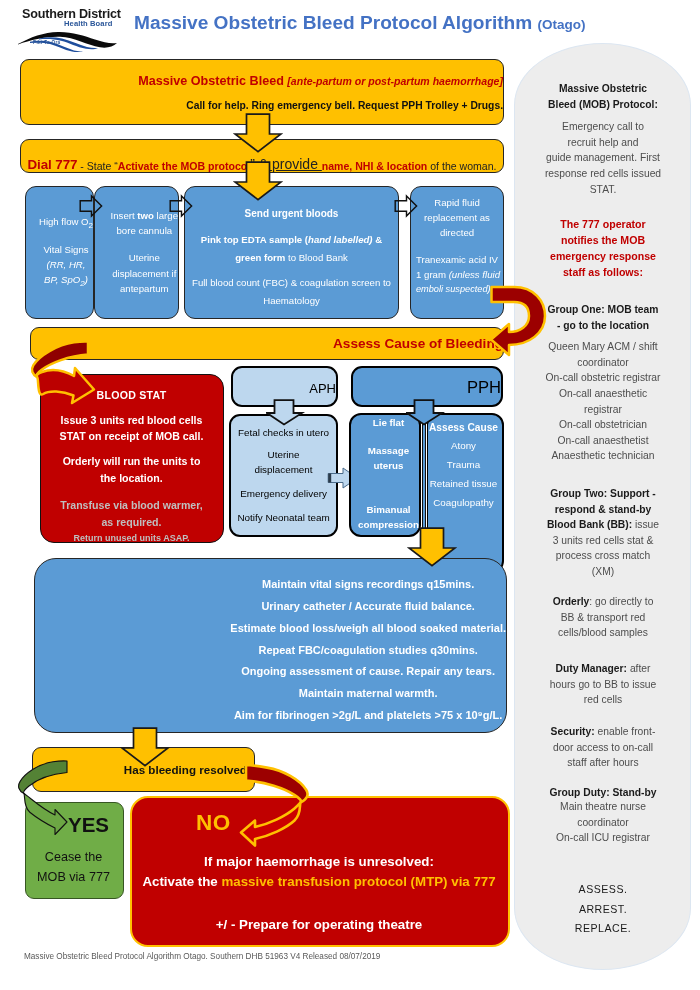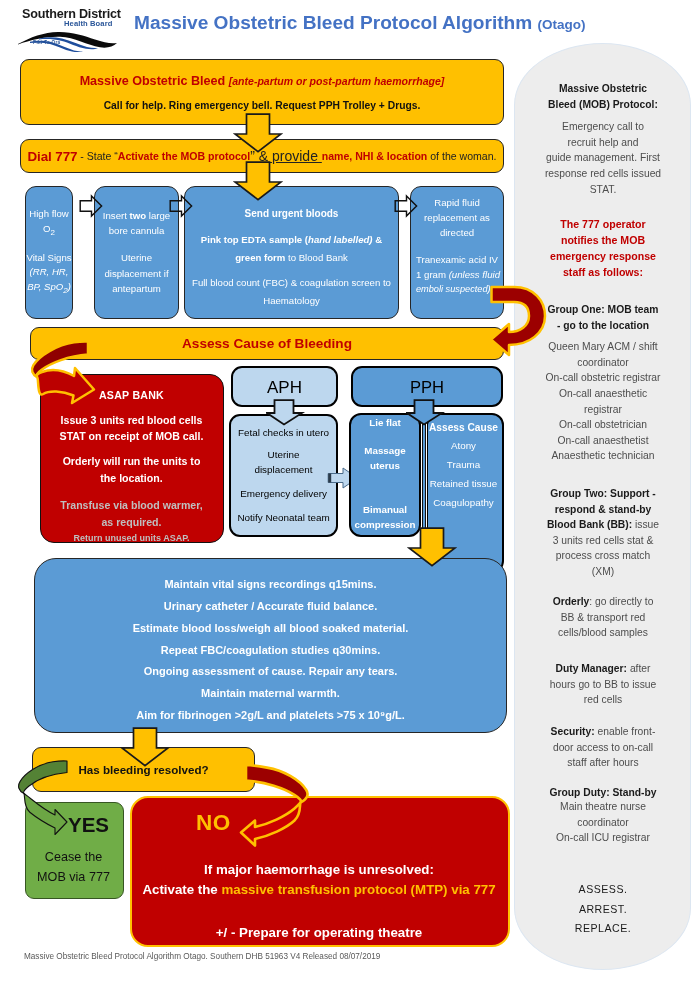--- a/index.html
+++ b/index.html
@@ -10,21 +10,21 @@
 
   
   #logo{left:16px;top:6px;width:112px;height:44px;}
   #logo .sd{position:absolute;left:6px;top:1px;z-index:5;font-size:12.6px;font-weight:bold;color:#1a1a1a;letter-spacing:-0.2px;white-space:nowrap;font-family:"Liberation Sans",sans-serif;}
   #logo .hb{position:absolute;left:48px;top:13px;z-index:5;font-size:7.6px;font-weight:bold;color:#2a5699;letter-spacing:0.1px;white-space:nowrap;}
   #logo .pto{position:absolute;left:17px;top:33.5px;font-size:4.6px;font-weight:bold;color:#2a5699;letter-spacing:0.35px;white-space:nowrap;z-index:5;}
   #title{left:134px;top:12px;font-size:19.1px;font-weight:bold;color:#4472C4;white-space:nowrap;}
   #title .otago{font-size:13.5px;}
 
   
-  .rb{box-sizing:border-box;display:flex;flex-direction:column;align-items:center;justify-content:center;text-align:center;}
+  .rb{box-sizing:border-box;display:flex;flex-direction:column;align-items:flex-end;justify-content:center;text-align:center;}
   .yellow{background:#FFC000;border:1.6px solid #262626;border-radius:9px;}
   .blue{background:#5B9BD5;border:1.4px solid #262626;border-radius:11px;color:#fff;}
   .lblue{background:#BDD7EE;border:2.2px solid #000;border-radius:11px;color:#000;}
   .dblue{background:#5B9BD5;border:2.4px solid #000;border-radius:11px;color:#000;}
   .red{background:#C00000;border-radius:14px;color:#fff;}
   .green{background:#70AD47;border:1.2px solid #375623;border-radius:9px;color:#000;}
 
   
   .darrow{position:absolute;z-index:20;}
   .darrow svg{display:block;}
@@ -99,21 +99,21 @@
     <span style="font-size:10.55px;color:#C00000;font-weight:bold;">name, NHI &amp; location</span>
     <span style="font-size:10.55px;color:#222;">&nbsp;of the woman.</span>
   </div>
 
   <div class="abs darrow" style="left:233px;top:161px;">
     <svg width="50" height="40" viewBox="0 0 50 40">
         <path d="M13.5,1.2 L36.5,1.2 L36.5,21 L48,21 L25,38.6 L2,21 L13.5,21 Z" fill="#FFC000" stroke="#1a1a1a" stroke-width="1.7" stroke-linejoin="miter"></path>
       </svg>
   </div>
 
-  <div class="abs rb blue" id="act-1" style="left:25px;top:186px;width:48px;height:133px;">
+  <div class="abs rb blue" id="act-1" style="left:25px;top:186px;width:69px;height:133px;">
     <div style="font-size:9.6px;line-height:1.55;">
       <div>High flow O<sub>2</sub></div>
       <div style="height:11px;"></div>
       <div>Vital Signs</div>
       <div style="font-style:italic;">(RR, HR,</div>
       <div style="font-style:italic;">BP, SpO<sub>2</sub>)</div>
     </div>
   </div>
 
   <div class="abs" style="left:79px;top:194px;z-index:22;">
@@ -179,30 +179,30 @@
   <svg class="abs" style="left:30px;top:335px;z-index:30;overflow:visible;" width="100" height="90" viewBox="0 0 100 90">
     <path d="M58,6.5 L58,19.5 C38,21 21,28 12,34.5 C7.4,37.8 5.6,40.6 7.2,42.2
              C2.2,39.4 0.6,34.8 3.4,30.2 C9.2,20.6 27,9.8 44,7.3 C49.5,6.5 54.3,6.2 58,6.5 Z" fill="#8F0000" stroke="#FFC000" stroke-width="2.5" stroke-linejoin="round"></path>
     <path d="M7.2,42.2 C5.6,40.6 7.4,38.6 12,37.0 C21,33.8 33,35.0 44,41.0
              L45,33.0 L64,54.5 L42,68 L43.5,60.5
              C32,55.5 19,55.2 13.2,59.0 C7.0,62.8 8.8,43.8 7.2,42.2 Z" fill="#BB0000" stroke="#FFC000" stroke-width="2.5" stroke-linejoin="round"></path>
   </svg>
 
   <div class="abs red" id="blood-bank" style="left:40px;top:374px;width:184px;height:169px;border:1.4px solid #111;box-sizing:border-box;">
     <div class="abs" style="left:0;top:14px;width:181px;text-align:center;">
-      <div style="font-size:10.6px;font-weight:bold;letter-spacing:0.25px;margin-bottom:11px;">ASAP BANK</div>
+      <div style="font-size:10.6px;font-weight:bold;letter-spacing:0.25px;margin-bottom:11px;">BLOOD STAT</div>
       <div style="font-size:10.6px;font-weight:bold;line-height:1.52;margin-bottom:9px;">Issue 3 units red blood cells<br>STAT on receipt of MOB call.</div>
       <div style="font-size:10.6px;font-weight:bold;line-height:1.6;margin-bottom:10px;">Orderly will run the units to<br>the location.</div>
       <div style="font-size:10.6px;font-weight:bold;line-height:1.6;color:#BFBFBF;">Transfuse via blood warmer,<br>as required.</div>
       <div style="font-size:9.0px;font-weight:bold;color:#BFBFBF;margin-top:2px;">Return unused units ASAP.</div>
     </div>
   </div>
 
   <div class="abs rb lblue" id="aph-title" style="left:231px;top:366px;width:107px;height:41px;">
-    <span style="font-size:17px;font-weight:normal;margin-top:3px;">APH</span>
+    <span style="font-size:13px;font-weight:normal;margin-top:3px;">APH</span>
   </div>
   <div class="abs darrow" style="left:266px;top:399px;">
     <svg width="40" height="28" viewBox="0 0 40 28">
         <path d="M8.5,1.2 L27.5,1.2 L27.5,14 L36,14 L18,25.5 L1,14 L8.5,14 Z" fill="#BDD7EE" stroke="#111" stroke-width="1.8"></path>
       </svg>
   </div>
   <div class="abs rb lblue" id="aph-body" style="left:229px;top:414px;width:109px;height:123px;">
     <div style="font-size:9.9px;line-height:1.55;width:100%;margin-top:-1px;">
       <div style="margin-bottom:7px;">Fetal checks in utero</div>
       <div style="margin-bottom:8px;">Uterine<br>displacement</div>
@@ -281,21 +281,21 @@
              C32,71.5 22,65.2 15.8,60.2 C9.2,54.8 11.2,43.2 9.9,41.6 Z" fill="#6CA644" stroke="#111" stroke-width="1.1" stroke-linejoin="round"></path>
   </svg>
 
   <div class="abs green" id="yes-box" style="left:25px;top:802px;width:99px;height:97px;box-sizing:border-box;">
     <div class="abs" style="left:42px;top:10px;font-size:20.5px;font-weight:bold;color:#111;letter-spacing:0px;">YES</div>
     <div class="abs" style="left:0;top:44px;width:95px;text-align:center;font-size:12.6px;line-height:1.62;color:#111;">Cease the<br>MOB via 777</div>
   </div>
 
   <div class="abs" id="no-box" style="left:130px;top:796px;width:380px;height:151px;background:#C00000;border:2.8px solid #FFC000;border-radius:18px;box-sizing:border-box;">
     <div class="abs" style="left:64px;top:12px;font-size:22.5px;font-weight:bold;color:#FFC000;letter-spacing:0.5px;">NO</div>
-    <div class="abs" style="left:0px;top:62px;width:374px;display:flex;flex-direction:column;align-items:center;text-align:center;">
+    <div class="abs" style="left:0px;top:54px;width:374px;display:flex;flex-direction:column;align-items:center;text-align:center;">
       <div style="font-size:13.3px;font-weight:bold;color:#fff;line-height:1.48;">If major haemorrhage is unresolved:</div>
       <div style="font-size:13.3px;font-weight:bold;line-height:1.48;"><span style="color:#fff;">Activate the </span><span style="color:#FFC000;">massive transfusion protocol (MTP) via 777</span></div>
       <div style="font-size:13.3px;font-weight:bold;color:#fff;margin-top:26px;">+/ - Prepare for operating theatre</div>
     </div>
   </div>
 
   <svg class="abs" style="left:236px;top:758px;z-index:30;overflow:visible;" width="100" height="95" viewBox="0 0 100 95">
     <path d="M10,7 L10,22.5 C30,24 48,30 58,36.6 C64,40.4 66,42.8 64.6,44.4
              C71,41.4 73.4,36.6 70,31.6 C64.2,22.2 48,12.4 31,9.6 C24,8.4 15,7 10,7 Z" fill="#9C0000" stroke="#FFC000" stroke-width="2.6" stroke-linejoin="round"></path>
     <path d="M64.6,44.4 C66,42.8 63.5,46.2 58.5,50.5 C49,58.5 33,66.0 19,69.0

